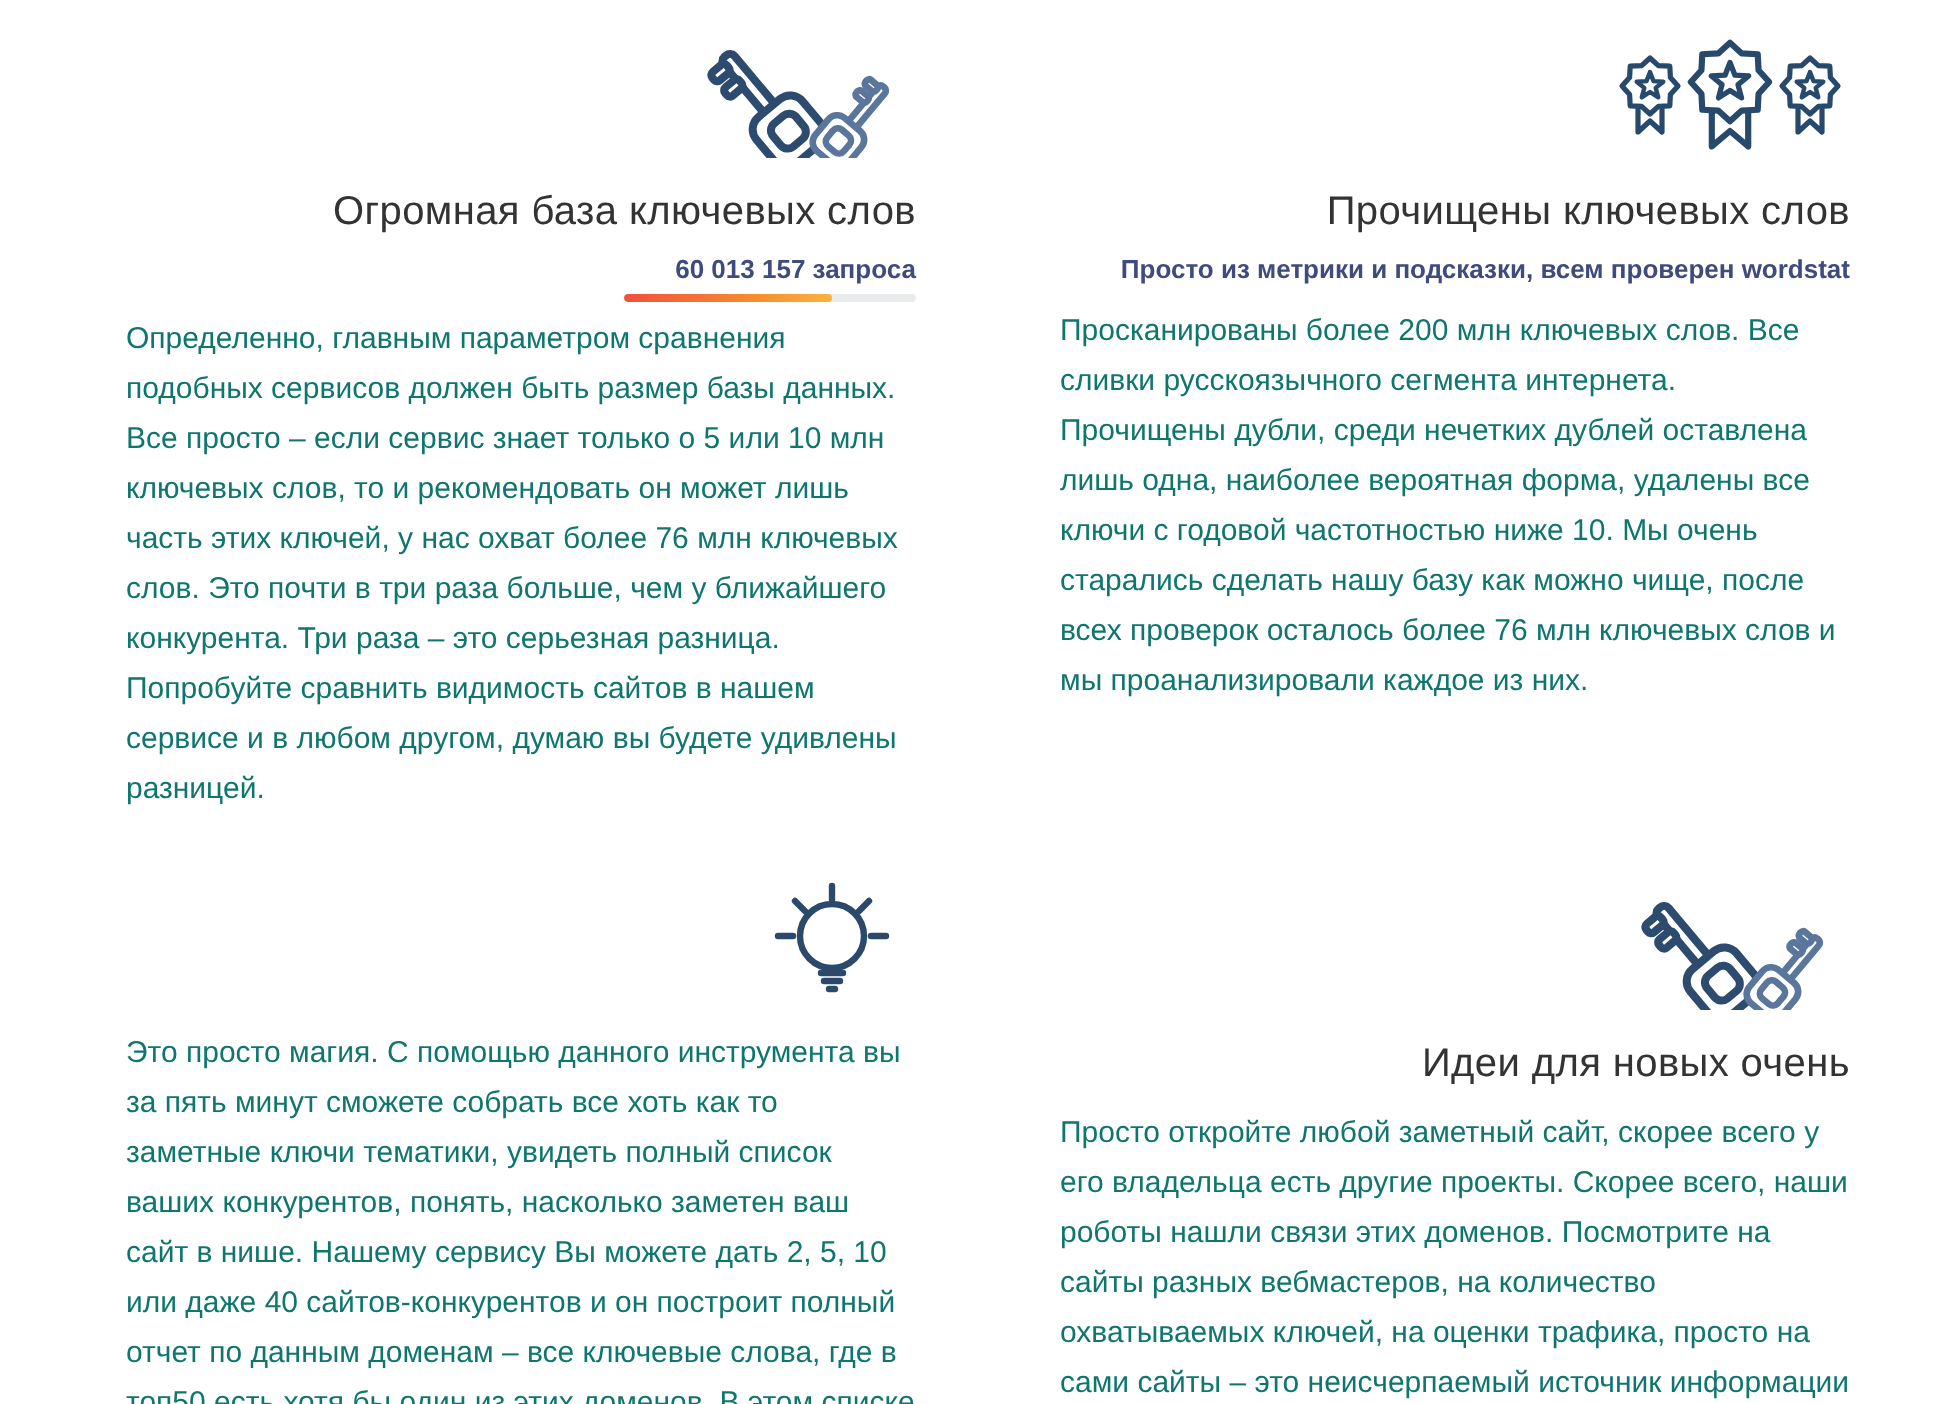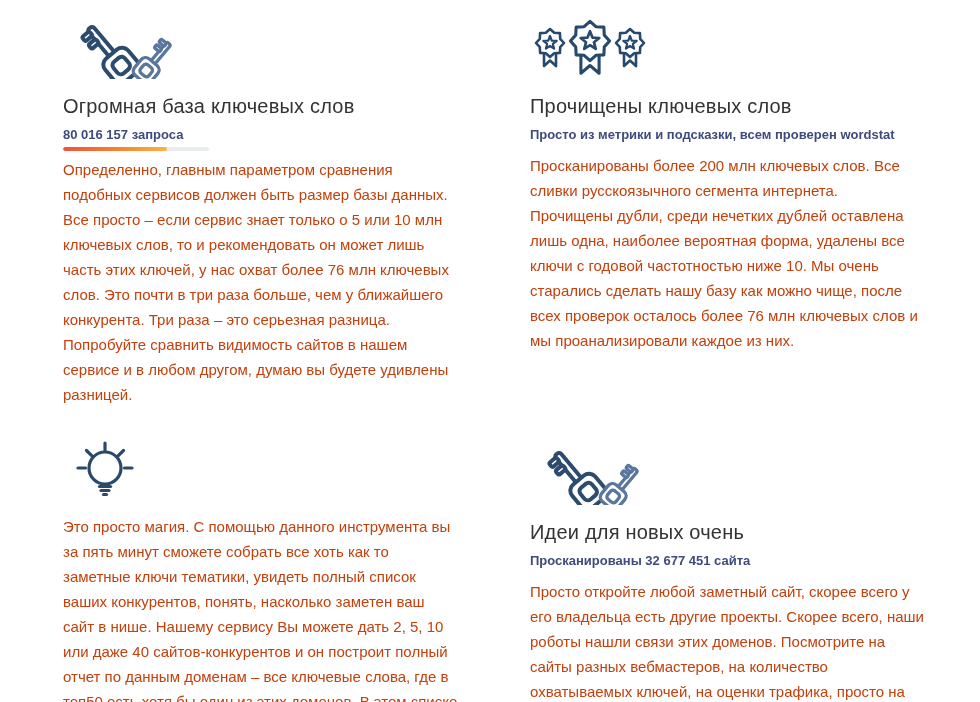--- a/index.html
+++ b/index.html
@@ -10,21 +10,21 @@
     padding: 15px 55px 0 63px;
     overflow: hidden;
     background: #ffffff;
   }
   .features {
     display: grid;
     grid-template-columns: 1fr 1fr;
     column-gap: 72px;
     row-gap: 34px;
   }
-  .card { display: flex; flex-direction: column; align-items: flex-start; }
+  .card { display: flex; flex-direction: column; align-items: flex-end; }
   .icon-wrap {
     height: 62px; display: flex; align-items: center; justify-content: center;
   }
   .title {
     margin: 18px 0 0; font-size: 20px; font-weight: 400;
     color: #333333; line-height: 22px; text-align: center; letter-spacing: .2px;
   }
   .subtitle {
     margin-top: 10px; font-size: 13px; font-weight: 700;
     color: #3f4b7d; line-height: 15px; text-align: center;
@@ -33,21 +33,21 @@
     margin-top: 5px; width: 146px; height: 4px;
     background: #e9ecef; border-radius: 2px; overflow: hidden;
   }
   .bar-fill {
     height: 100%; width: 0;
     background: linear-gradient(90deg, #f0503c 0%, #f78f2e 65%, #fbb340 100%);
     border-radius: 2px;
   }
   .body {
     margin: 11px 0 0; align-self: stretch;
-    font-size: 15px; color: #c2410c; line-height: 25px; text-align: left;
+    font-size: 15px; color: #0f766e; line-height: 25px; text-align: left;
   }
   .card--with-bar .body { margin-top: 6px; }
   svg { display: block; }
 </style>
 </head>
 <body>
 
 <div class="page">
   <div class="features">
 
@@ -64,21 +64,21 @@
           <g transform="translate(92,47) rotate(40) scale(0.72)" stroke="#5a769c" stroke-width="4.6" fill="#ffffff" stroke-linejoin="round">
             <rect x="-3.5" y="-30" width="7" height="36" rx="3"></rect>
             <rect x="-12" y="-28" width="9.5" height="5.5" rx="2"></rect>
             <rect x="-12" y="-18" width="9.5" height="5.5" rx="2"></rect>
             <rect x="-15" y="4" width="30" height="30" rx="8"></rect>
             <rect x="-7.5" y="11.5" width="15" height="15" rx="4.5"></rect>
           </g>
         </svg>
       </div>
       <h3 class="title">Огромная база ключевых слов</h3>
-      <div class="subtitle">80 016 157 запроса</div>
+      <div class="subtitle">60 013 157 запроса</div>
       <div class="bar">
         <div class="bar-fill" style="width: 71%;"></div>
       </div>
       <p class="body">Определенно, главным параметром сравнения подобных сервисов должен быть размер базы данных. Все просто – если сервис знает только о 5 или 10 млн ключевых слов, то и рекомендовать он может лишь часть этих ключей, у нас охват более 76 млн ключевых слов. Это почти в три раза больше, чем у ближайшего конкурента. Три раза – это серьезная разница. Попробуйте сравнить видимость сайтов в нашем сервисе и в любом другом, думаю вы будете удивлены разницей.</p>
     </section>
 
     <section class="card">
       <div class="icon-wrap">
         <svg width="120" height="58" viewBox="0 0 120 58" fill="none" xmlns="http://www.w3.org/2000/svg">
           <g transform="translate(20,26)" stroke="#27496b" stroke-linejoin="round">
@@ -133,18 +133,17 @@
           <g transform="translate(92,47) rotate(40) scale(0.72)" stroke="#5a769c" stroke-width="4.6" fill="#ffffff" stroke-linejoin="round">
             <rect x="-3.5" y="-30" width="7" height="36" rx="3"></rect>
             <rect x="-12" y="-28" width="9.5" height="5.5" rx="2"></rect>
             <rect x="-12" y="-18" width="9.5" height="5.5" rx="2"></rect>
             <rect x="-15" y="4" width="30" height="30" rx="8"></rect>
             <rect x="-7.5" y="11.5" width="15" height="15" rx="4.5"></rect>
           </g>
         </svg>
       </div>
       <h3 class="title">Идеи для новых очень</h3>
-      <div class="subtitle">Просканированы 32 677 451 сайта</div>
       <p class="body">Просто откройте любой заметный сайт, скорее всего у его владельца есть другие проекты. Скорее всего, наши роботы нашли связи этих доменов. Посмотрите на сайты разных вебмастеров, на количество охватываемых ключей, на оценки трафика, просто на сами сайты – это неисчерпаемый источник информации о новых нишах и направлениях для работы. Можно самостоятельно искать крупицы золота в различных тематиках, а можно за 1 минуту посмотреть, какие сайты у конкурентов особенно успешны и уже на основе этого делать свои выводы.</p>
     </section>
 
   </div>
 </div>
 
 </body></html>

